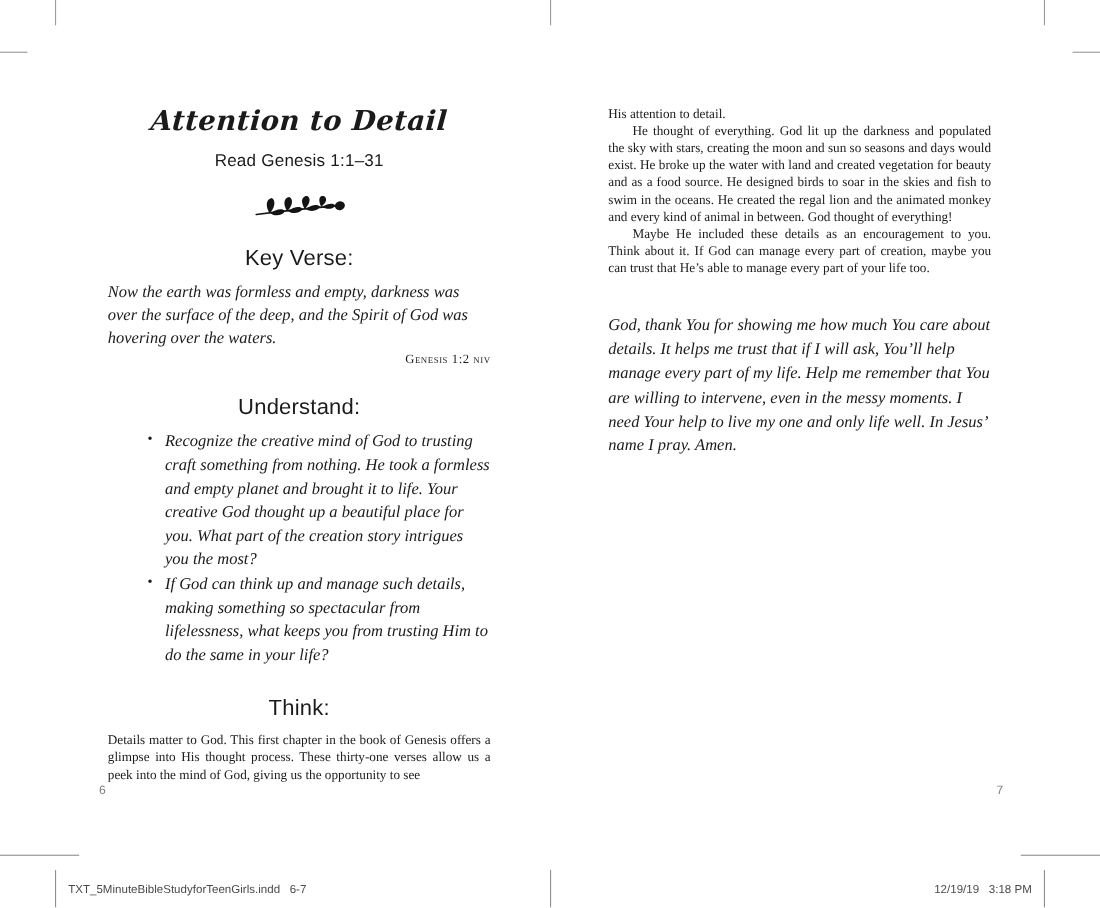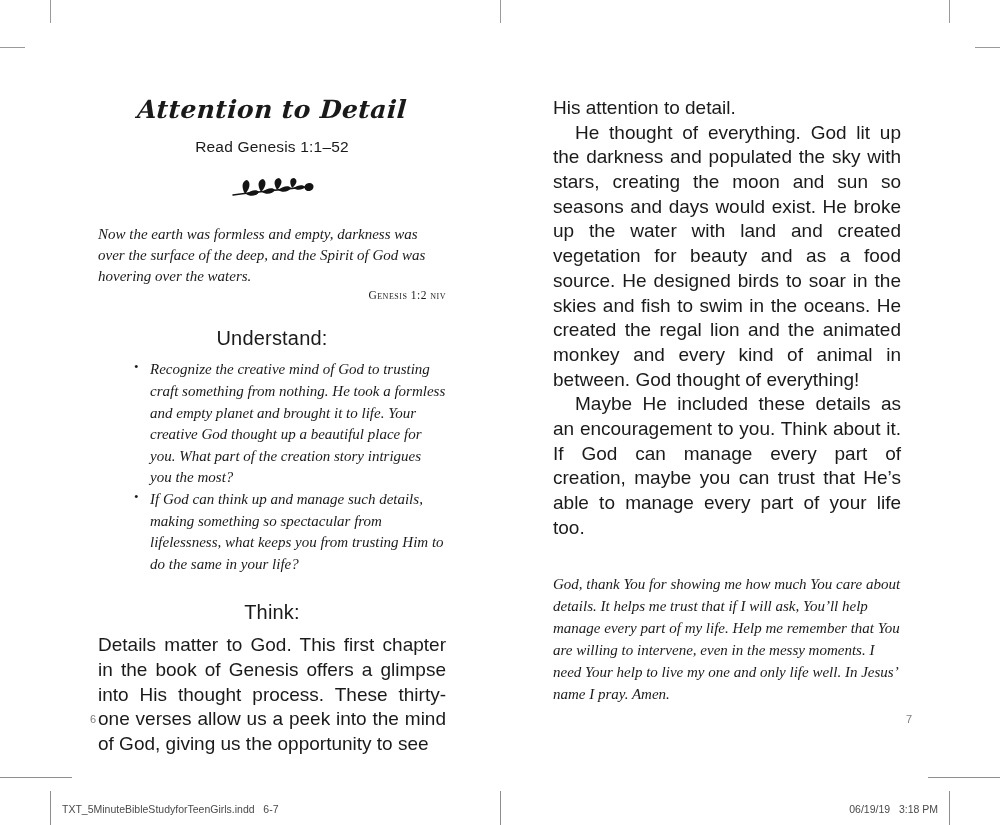--- a/index.html
+++ b/index.html
@@ -118,22 +118,22 @@
   }
   .understand-list li .bullet {
     position: absolute;
     left: 2px;
     top: -1px;
     font-size: 13px;
     font-style: normal;
   }
 
   .body-text {
-    font-family: Liberation Sans, sans-serif;
-    font-size: 19px;
+    font-family: Liberation Serif, serif;
+    font-size: 12px;
     line-height: 1.30;
     text-align: justify;
     text-align-last: left;
     margin: 0;
     hyphens: manual;
   }
   .body-text.indent { text-indent: 22px; }
 
   .prayer {
     font-family: "Liberation Serif", serif;
@@ -192,35 +192,36 @@
 <div class="crop v" style="left:500px; top:0; height:23px;"></div>
 <div class="crop v" style="left:949px; top:0; height:23px;"></div>
 <div class="crop h" style="right:0; top:47px; width:25px;"></div>
 
 <div class="spread">
 
   <div class="page page-left">
     <div class="col">
 
       <h1 class="chapter-title">Attention to Detail</h1>
-      <p class="read-line">Read Genesis 1:1–52</p>
+      <p class="read-line">Read Genesis 1:1–31</p>
 
       <svg class="ornament" viewBox="0 0 86 26">
         <path d="M4 17 C20 15, 46 12, 78 9" stroke="#141414" stroke-width="1.6" fill="none" stroke-linecap="round"></path>
         <path d="M16 16 C12 9, 13 3, 18 2 C22 4, 21 11, 16 16 Z" fill="#141414"></path>
         <path d="M17 16 C22 12, 28 11, 30 14 C28 18, 21 19, 17 16 Z" fill="#141414"></path>
         <path d="M32 14 C28 7, 29 2, 34 1 C38 3, 37 9, 32 14 Z" fill="#141414"></path>
         <path d="M33 14 C38 10, 44 9, 46 12 C44 16, 37 17, 33 14 Z" fill="#141414"></path>
         <path d="M48 12 C44 5, 45 1, 50 0 C54 2, 53 7, 48 12 Z" fill="#141414"></path>
         <path d="M49 12 C54 8, 60 7, 62 10 C60 14, 53 15, 49 12 Z" fill="#141414"></path>
         <path d="M63 10 C60 4, 61 0, 65 0 C69 2, 68 6, 63 10 Z" fill="#141414"></path>
         <path d="M64 10 C69 7, 74 6, 76 9 C74 12, 68 13, 64 10 Z" fill="#141414"></path>
         <ellipse cx="80" cy="9" rx="4.6" ry="4" fill="#141414" transform="rotate(-18 80 9)"></ellipse>
       </svg>
 
+      <h2 class="section-head">Key Verse:</h2>
       <p class="verse">Now the earth was formless and empty, darkness was over the surface of the deep, and the Spirit of God was hovering over the waters.</p>
       <p class="verse-ref">Genesis 1:2 niv</p>
 
       <div class="gap-lg"></div>
 
       <h2 class="section-head">Understand:</h2>
       <ul class="understand-list">
         <li>
           <span class="bullet">•</span>
           <span>Recognize the creative mind of God to trusting craft something from nothing. He took a formless and empty planet and brought it to life. Your creative God thought up a beautiful place for you. What part of the creation story intrigues you the most?</span>
@@ -257,14 +258,14 @@
 
 </div>
 
 <div class="slug">
   <div class="rule" style="left:0; width:72px;"></div>
   <div class="rule" style="right:0; width:72px;"></div>
   <div class="tick" style="left:50px; top:14px; height:34px;"></div>
   <div class="tick" style="left:500px; top:14px; height:34px;"></div>
   <div class="tick" style="left:949px; top:14px; height:34px;"></div>
   <div class="slug-text slug-file">TXT_5MinuteBibleStudyforTeenGirls.indd   6-7</div>
-  <div class="slug-text slug-time">06/19/19   3:18 PM</div>
+  <div class="slug-text slug-time">12/19/19   3:18 PM</div>
 </div>
 
 </body></html>

